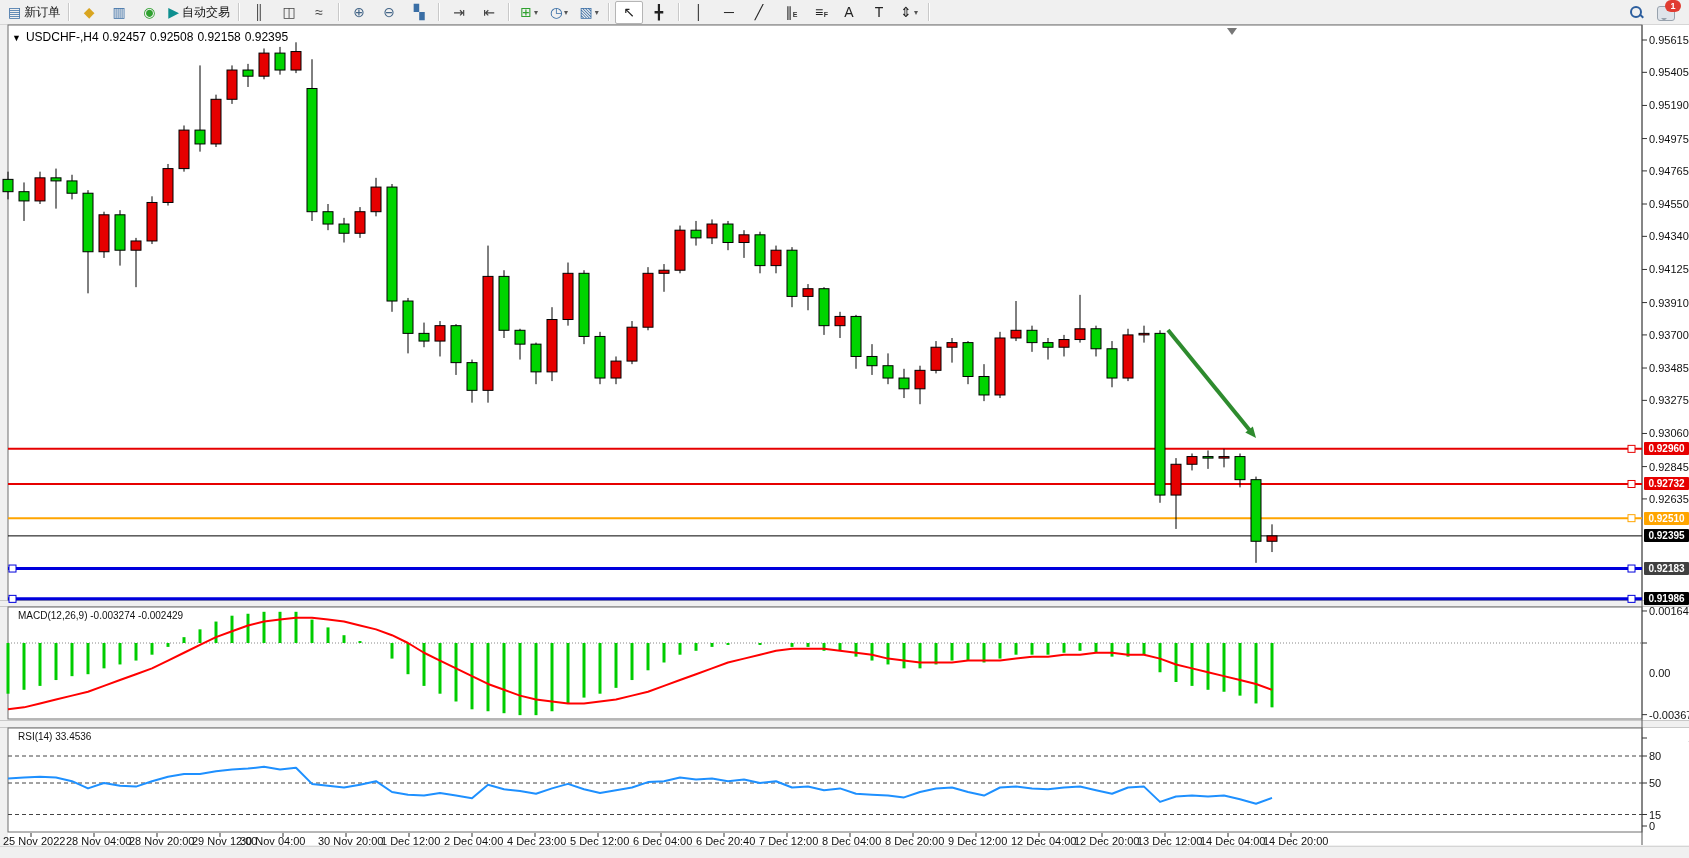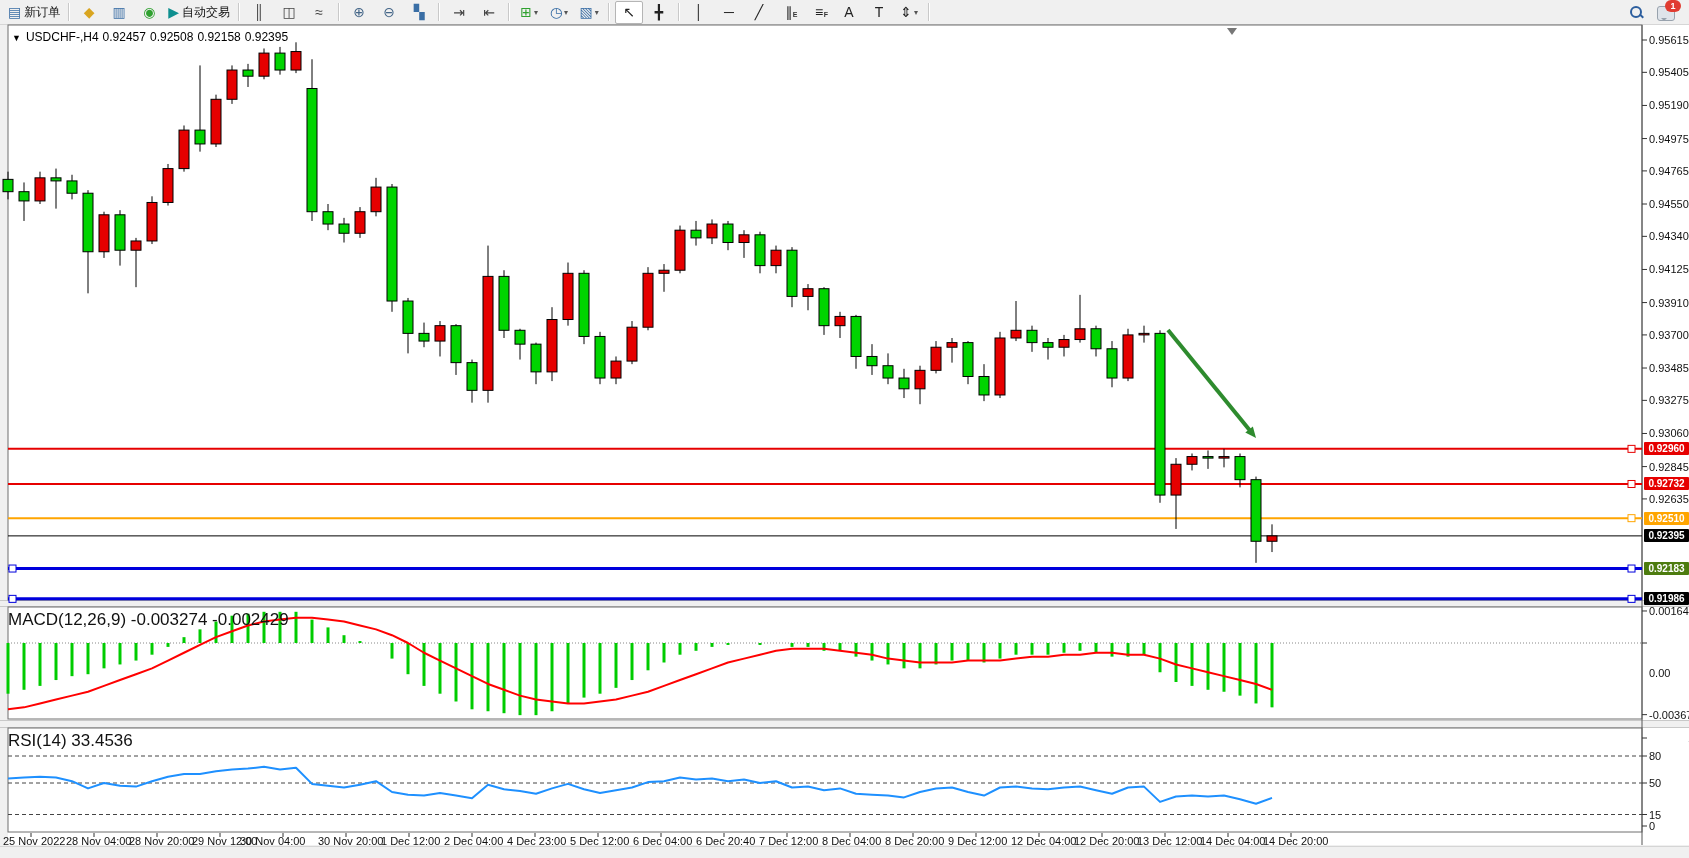--- a/index.html
+++ b/index.html
@@ -31,21 +31,21 @@
   #panes-bg{position:absolute;left:8px;top:25px;width:1681px;height:820px;background:#ffffff;}
   .splitter{position:absolute;left:0;width:1689px;background:#f0f0f0;border-top:1px solid #c8c8c8;border-bottom:1px solid #c8c8c8;box-sizing:border-box;}
   #chart-svg{position:absolute;left:0;top:0;width:1689px;height:858px;pointer-events:none;}
   
   .axlabel{position:absolute;font-size:11px;color:#111;white-space:nowrap;}
   .hlabel{position:absolute;left:1644px;width:45px;height:13px;color:#fff;font-size:10px;font-weight:bold;
           text-align:center;line-height:13px;border-radius:1px;}
   #chart-header{position:absolute;left:12px;top:30px;font-size:12px;color:#000;}
   #chart-header .caret{font-size:9px;margin-right:5px;}
   #chart-header span{margin-right:4px;}
-  .indlabel{position:absolute;left:8px;font-size:17px;color:#111;}
+  .indlabel{position:absolute;left:18px;font-size:10px;color:#111;}
   .timelabel{position:absolute;top:835px;font-size:11px;color:#111;white-space:nowrap;}
   #bottom-strip{position:absolute;left:0;top:846px;width:1689px;height:12px;background:#f0f0f0;border-top:1px solid #d5d5d5;}
 </style>
 </head>
 <body>
 
 <div id="app">
   <div id="toolbar">
       <div class="tbtn">
         <span class="ig" style="color: rgb(58, 110, 165);">▤</span>
@@ -488,21 +488,21 @@
       <div class="axlabel" style="left: 1649px; top: 328.91px;">0.93700</div>
       <div class="axlabel" style="left: 1649px; top: 362.02px;">0.93485</div>
       <div class="axlabel" style="left: 1649px; top: 394.36px;">0.93275</div>
       <div class="axlabel" style="left: 1649px; top: 427.47px;">0.93060</div>
       <div class="axlabel" style="left: 1649px; top: 460.58px;">0.92845</div>
       <div class="axlabel" style="left: 1649px; top: 492.92px;">0.92635</div>
       <div class="hlabel" style="top: 442.37px; background: rgb(230, 0, 0);">0.92960</div>
       <div class="hlabel" style="top: 477.482px; background: rgb(230, 0, 0); text-align: center;">0.92732</div>
       <div class="hlabel" style="top: 511.67px; background: rgb(255, 165, 0);">0.92510</div>
       <div class="hlabel" style="top: 529.38px; background: rgb(0, 0, 0);">0.92395</div>
-      <div class="hlabel" style="top: 562.028px; background: #4d7c0f;">0.92183</div>
+      <div class="hlabel" style="top: 562.028px; background: #404040;">0.92183</div>
       <div class="hlabel" style="top: 592.366px; background: #000000;">0.91986</div>
       <div class="axlabel" style="left: 1649px; top: 604.981px;">0.001642</div>
       <div class="axlabel" style="left: 1649px; top: 667px;">0.00</div>
       <div class="axlabel" style="left: 1649px; top: 708.643px;">-0.003674</div>
       <div class="axlabel" style="left: 1649px; top: 732px; margin-left: 39px;">100</div>
       <div class="axlabel" style="left: 1649px; top: 750px;">80</div>
       <div class="axlabel" style="left: 1649px; top: 777px;">50</div>
       <div class="axlabel" style="left: 1649px; top: 808.5px;">15</div>
       <div class="axlabel" style="left: 1649px; top: 820px;">0</div>
       <div class="timelabel" style="left: 3px;">25 Nov 2022</div>

